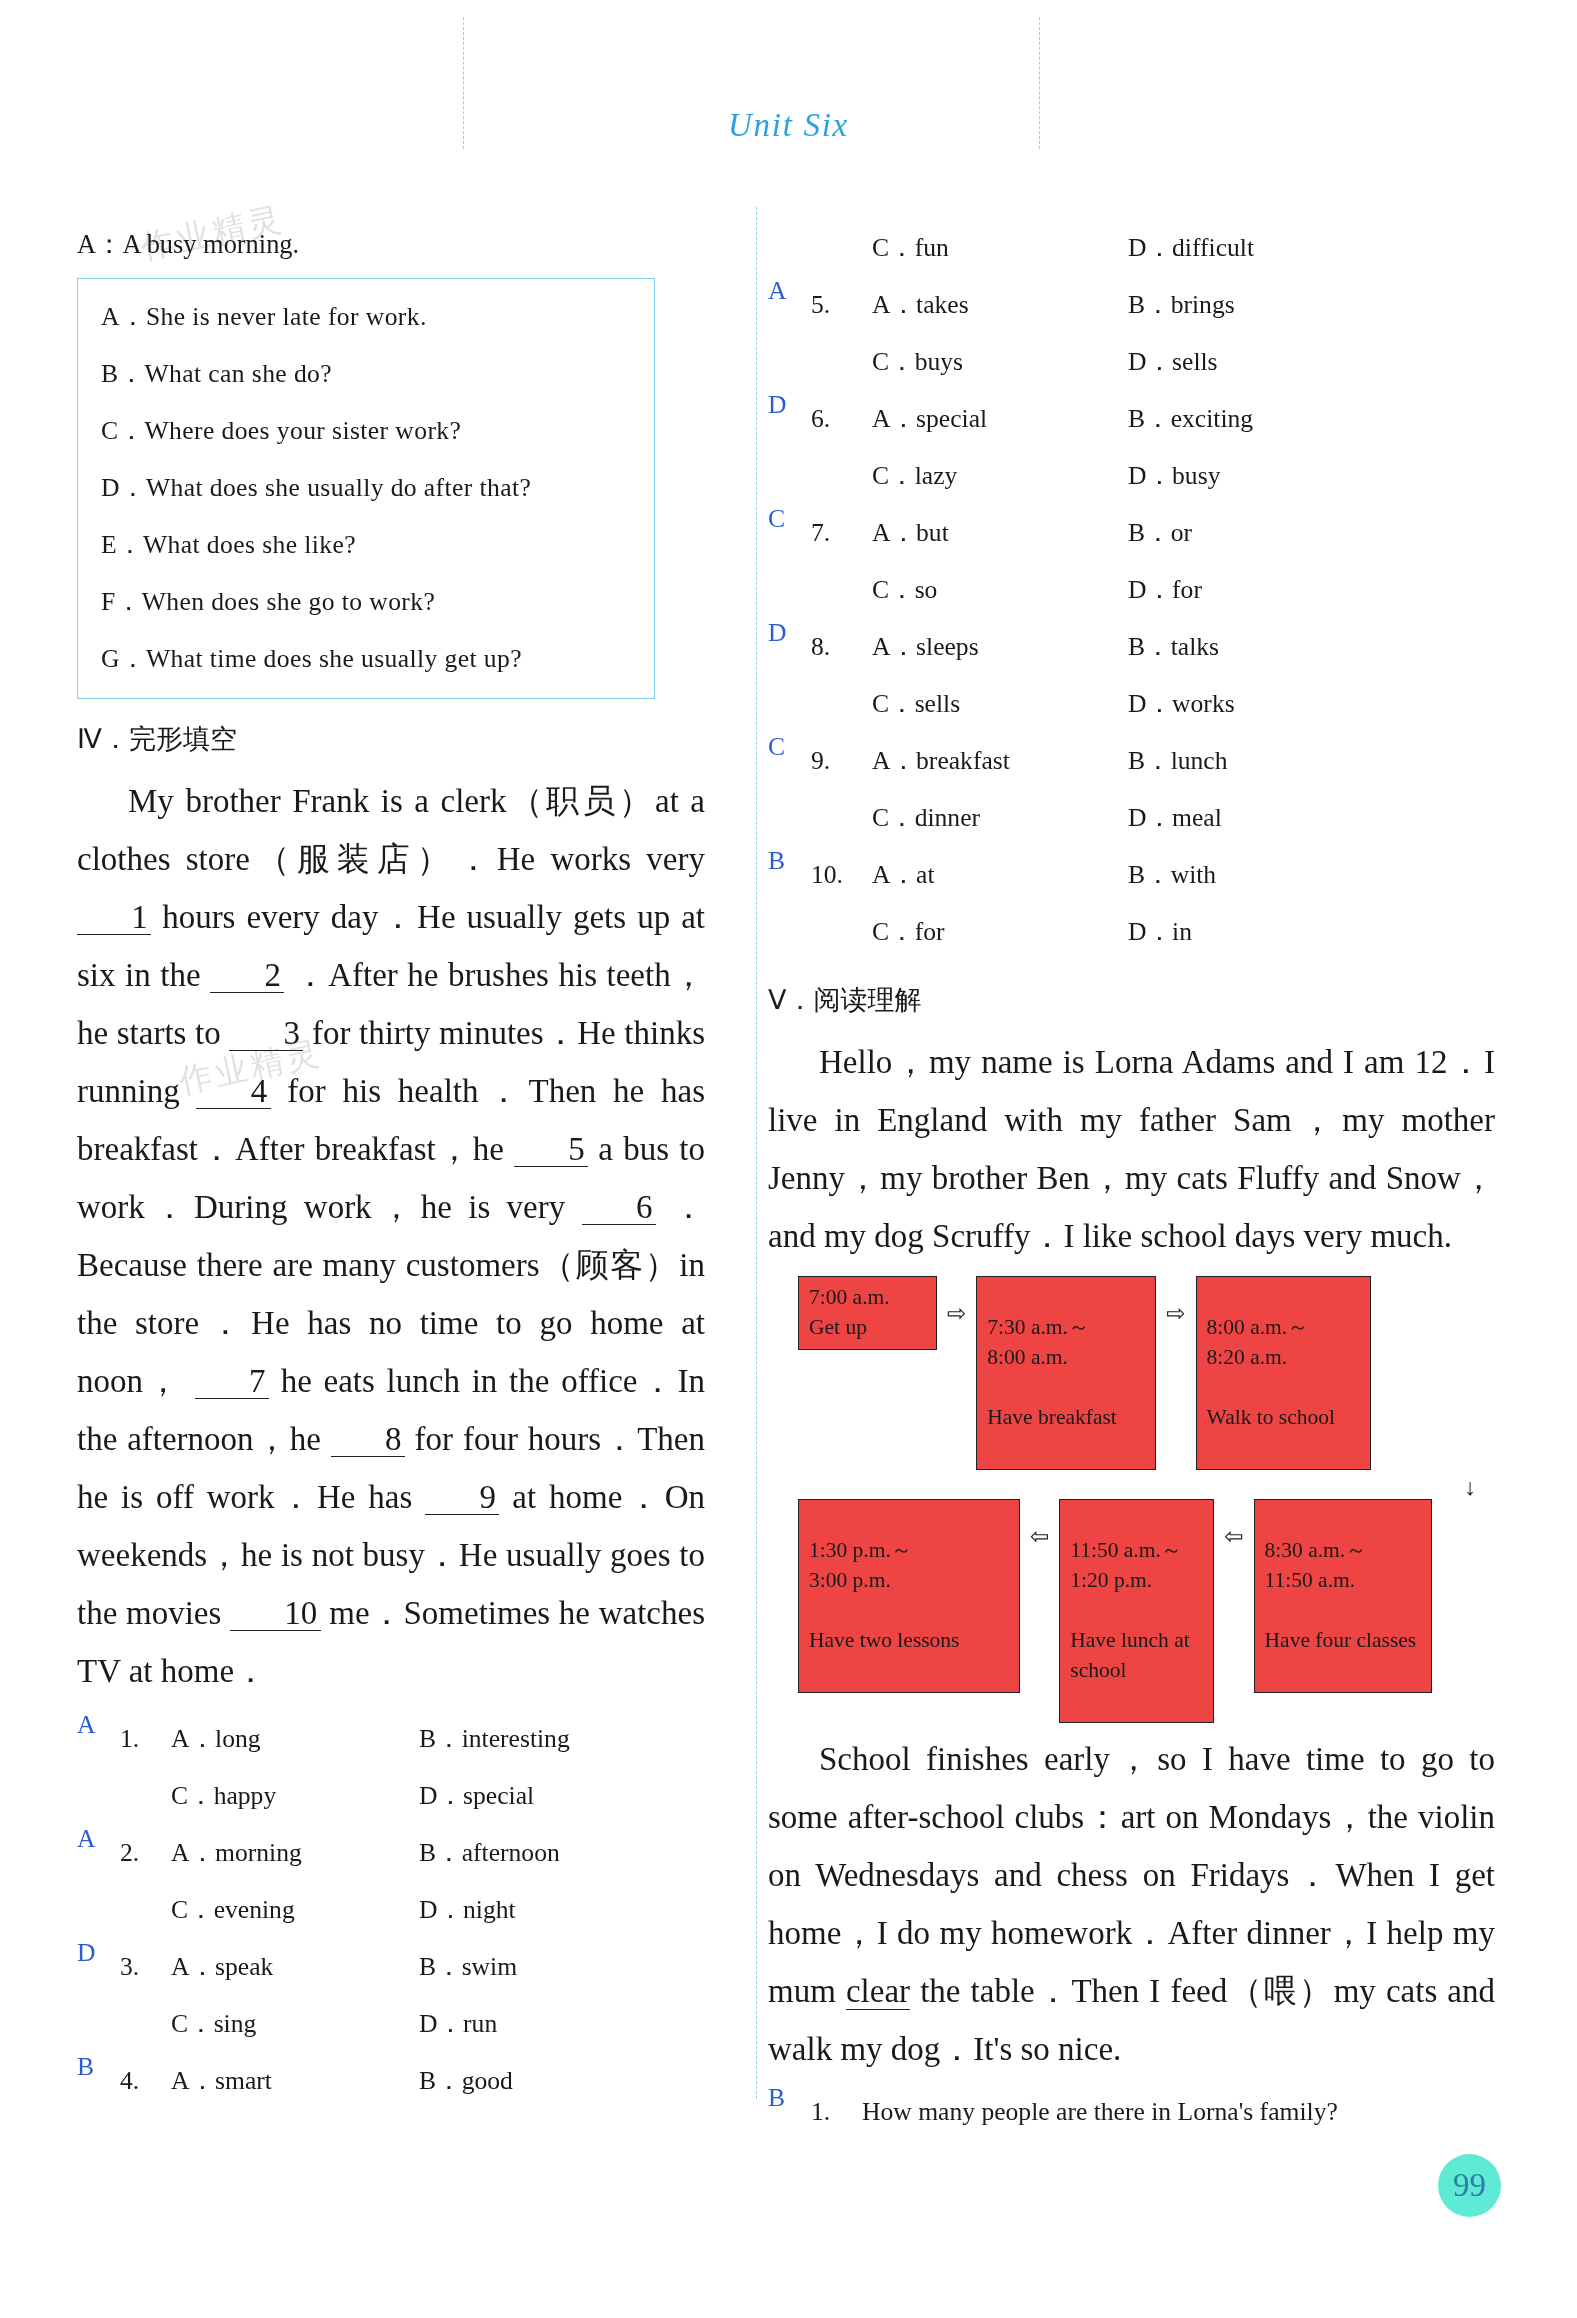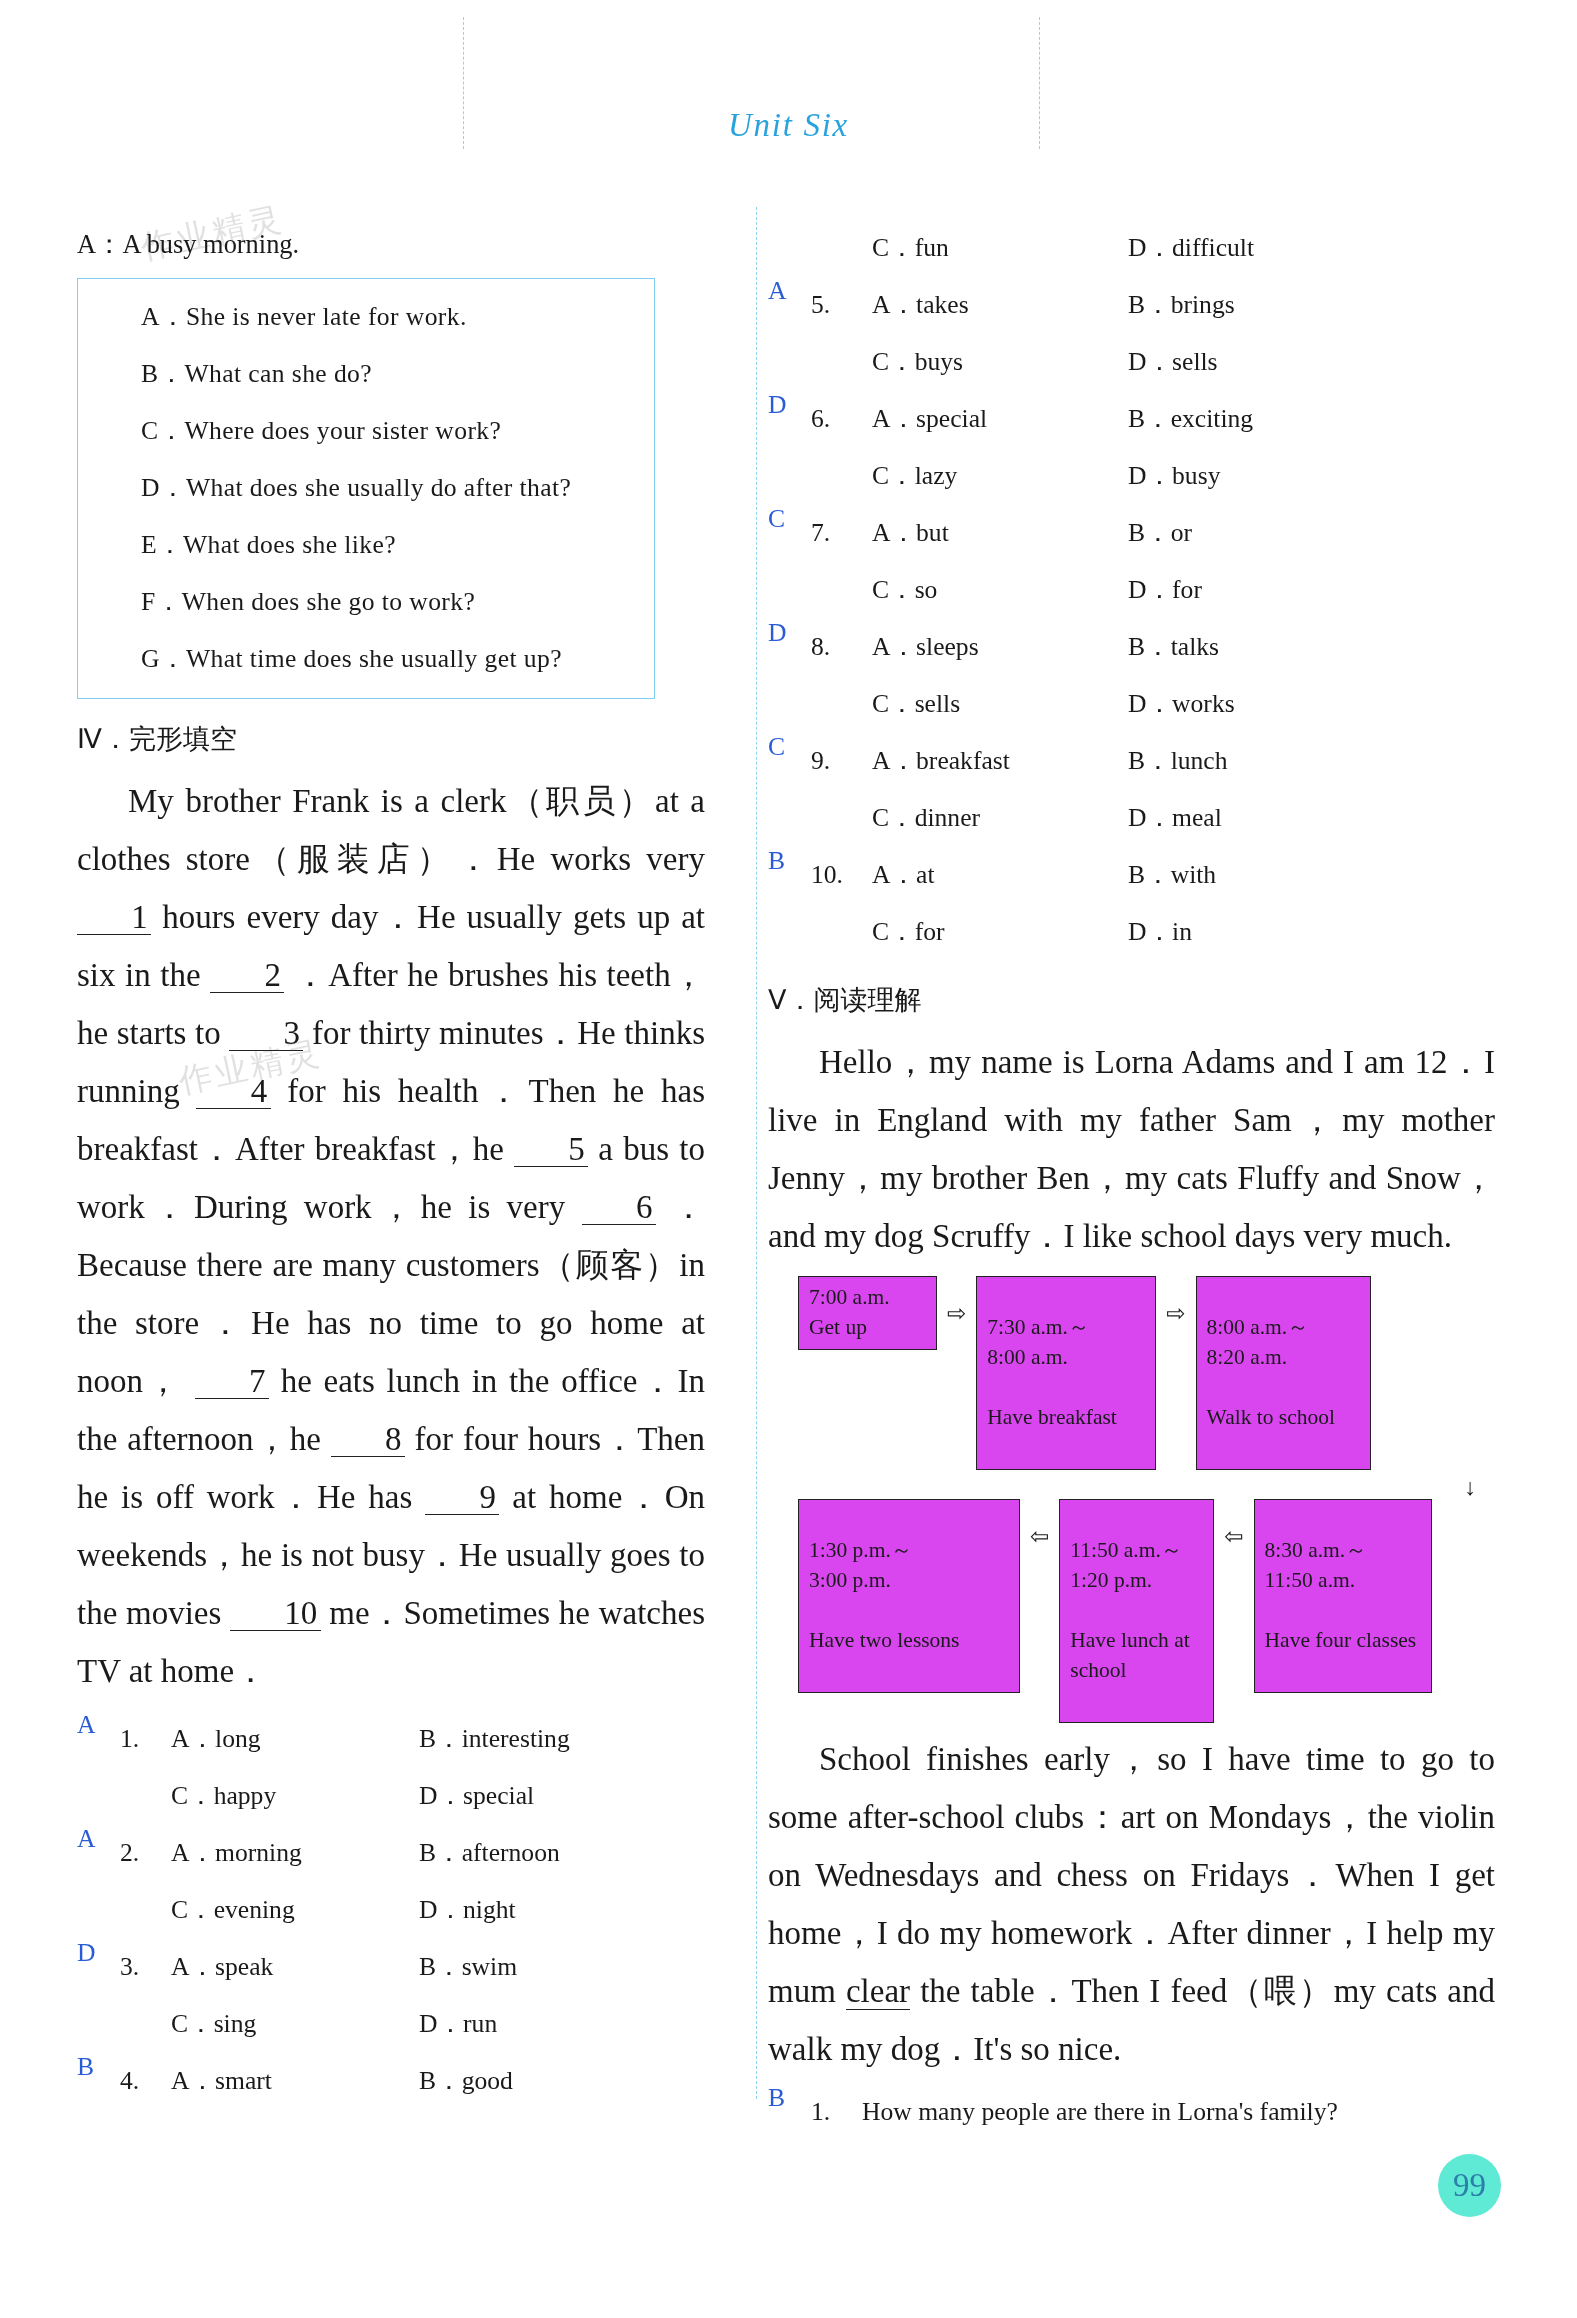--- a/index.html
+++ b/index.html
@@ -66,21 +66,20 @@
   .col-right {
     position: absolute;
     left: 768px;
     top: 219px;
     width: 727px;
   }
   .line {
     font-size: 25.6px;
     line-height: 58px;
     letter-spacing: 0.4px;
-    margin-left: 40px;
   }
   .title-line {
     font-size: 26.4px;
     line-height: 51px;
   }
   
   .optionbox {
     border: 1.7px solid #7fd0ec;
     padding: 8.3px 15px 11.6px 23px;
     margin-top: 8.3px;
@@ -158,21 +157,21 @@
     display: flex;
     align-items: flex-start;
     margin-bottom: 6.6px;
   }
   .fbox {
     border: 1.7px solid #222;
     padding: 5px 8.3px 6.6px 10px;
     font-size: 21.5px;
     line-height: 30px;
     box-sizing: border-box;
-    background: #d946ef;
+    background: #ef4444;
   }
   .arrow {
     font-size: 23px;
     line-height: 30px;
     padding: 23px 10px 0 10px;
   }
   .arrow.down {
     width: 100%;
     text-align: right;
     padding: 0 46px 0 0;

